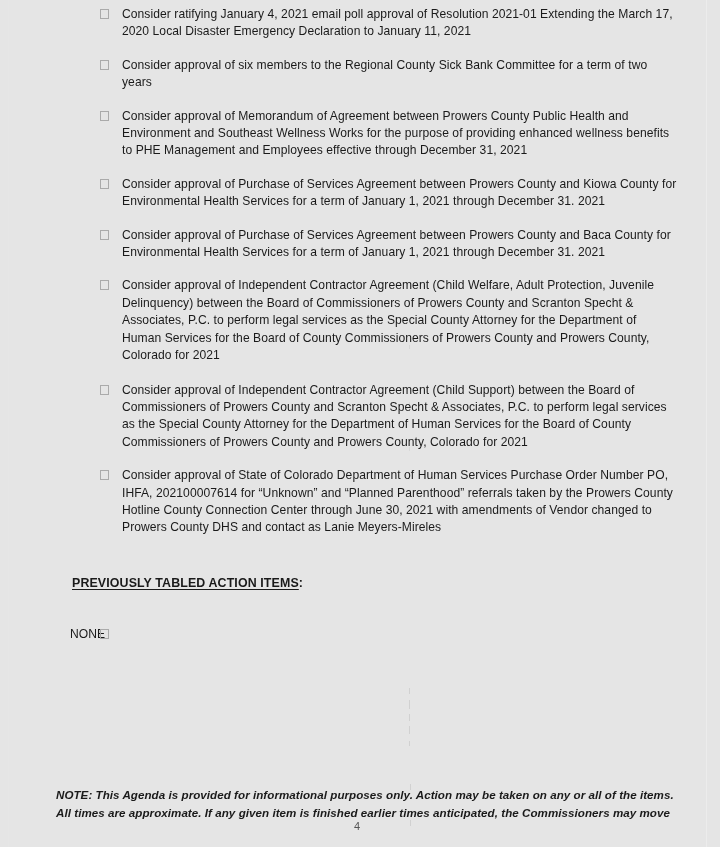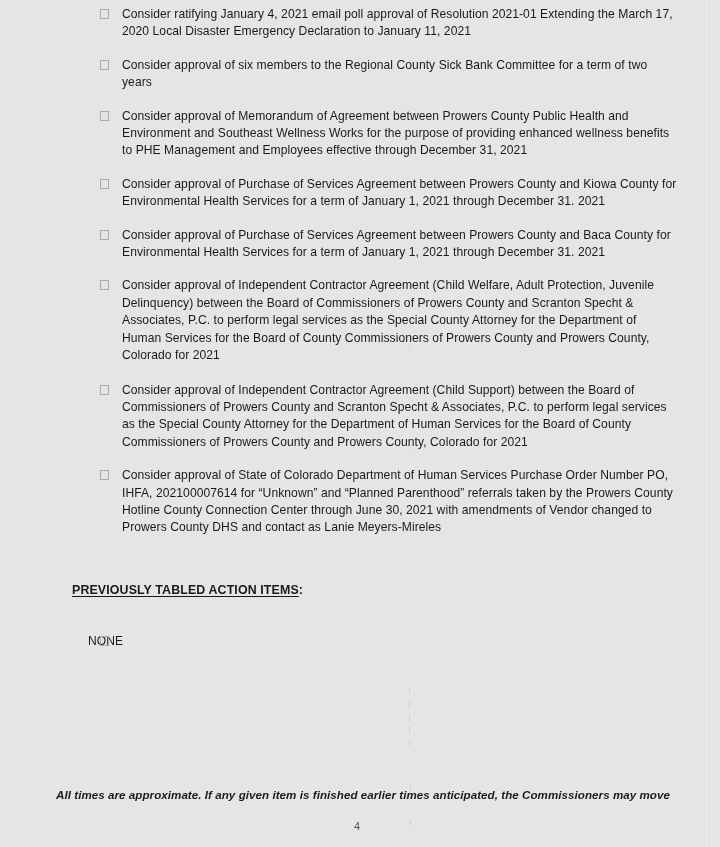--- a/index.html
+++ b/index.html
@@ -56,21 +56,21 @@
     position: absolute;
     left: 100px;
     top: 3px;
     width: 7px;
     height: 8px;
     border: 1px solid #aaaaaa;
     background: transparent;
     display: block;
   }
   .item.indent-more {
-    padding-left: 88px;
+    padding-left: 70px;
   }
   .item.indent-more .checkbox {
     left: 100px;
   }
 
   
   .section-heading {
     position: relative;
     margin: 16px;
     padding-left: 56px;
@@ -160,21 +160,21 @@
       <div class="item" style="margin-bottom:17px;">
         <span class="checkbox"></span>
         <span>Consider approval of Independent Contractor Agreement (Child Welfare, Adult Protection, Juvenile Delinquency) between the Board of Commissioners of Prowers County and Scranton Specht &amp; Associates, P.C. to perform legal services as the Special County Attorney for the Department of Human Services for the Board of County Commissioners of Prowers County and Prowers County, Colorado for 2021</span>
       </div>
 
       <div class="item" style="margin-bottom:16px;">
         <span class="checkbox"></span>
         <span>Consider approval of Independent Contractor Agreement (Child Support) between the Board of Commissioners of Prowers County and Scranton Specht &amp; Associates, P.C. to perform legal services as the Special County Attorney for the Department of Human Services for the Board of County Commissioners of Prowers County and Prowers County, Colorado for 2021</span>
       </div>
 
-      <div class="item" style="margin-bottom:7px;">
+      <div class="item" style="margin-bottom:0;">
         <span class="checkbox"></span>
         <span>Consider approval of State of Colorado Department of Human Services Purchase Order Number PO, IHFA, 202100007614 for “Unknown” and “Planned Parenthood” referrals taken by the Prowers County Hotline County Connection Center through June 30, 2021 with amendments of Vendor changed to Prowers County DHS and contact as Lanie Meyers-Mireles</span>
       </div>
 
     </div>
 
     <div style="height:22px;"></div>
 
     <div class="section-heading">
       <span class="u">PREVIOUSLY TABLED ACTION ITEMS</span><span>:</span>
@@ -183,18 +183,19 @@
     <div style="height:18px;"></div>
 
     <div class="item indent-more" style="margin-bottom:0;">
       <span class="checkbox"></span>
       <span>NONE</span>
     </div>
 
   </div>
 
   <div class="footer-note">
+    <span class="line">NOTE:  This Agenda is provided for informational purposes only.  Action may be taken on any or all of the items.</span>
     <span class="line">All times are approximate.  If any given item is finished earlier times anticipated, the Commissioners may move</span>
   </div>
 
   <div class="page-number">4</div>
 
 </div>
 
 </body></html>

